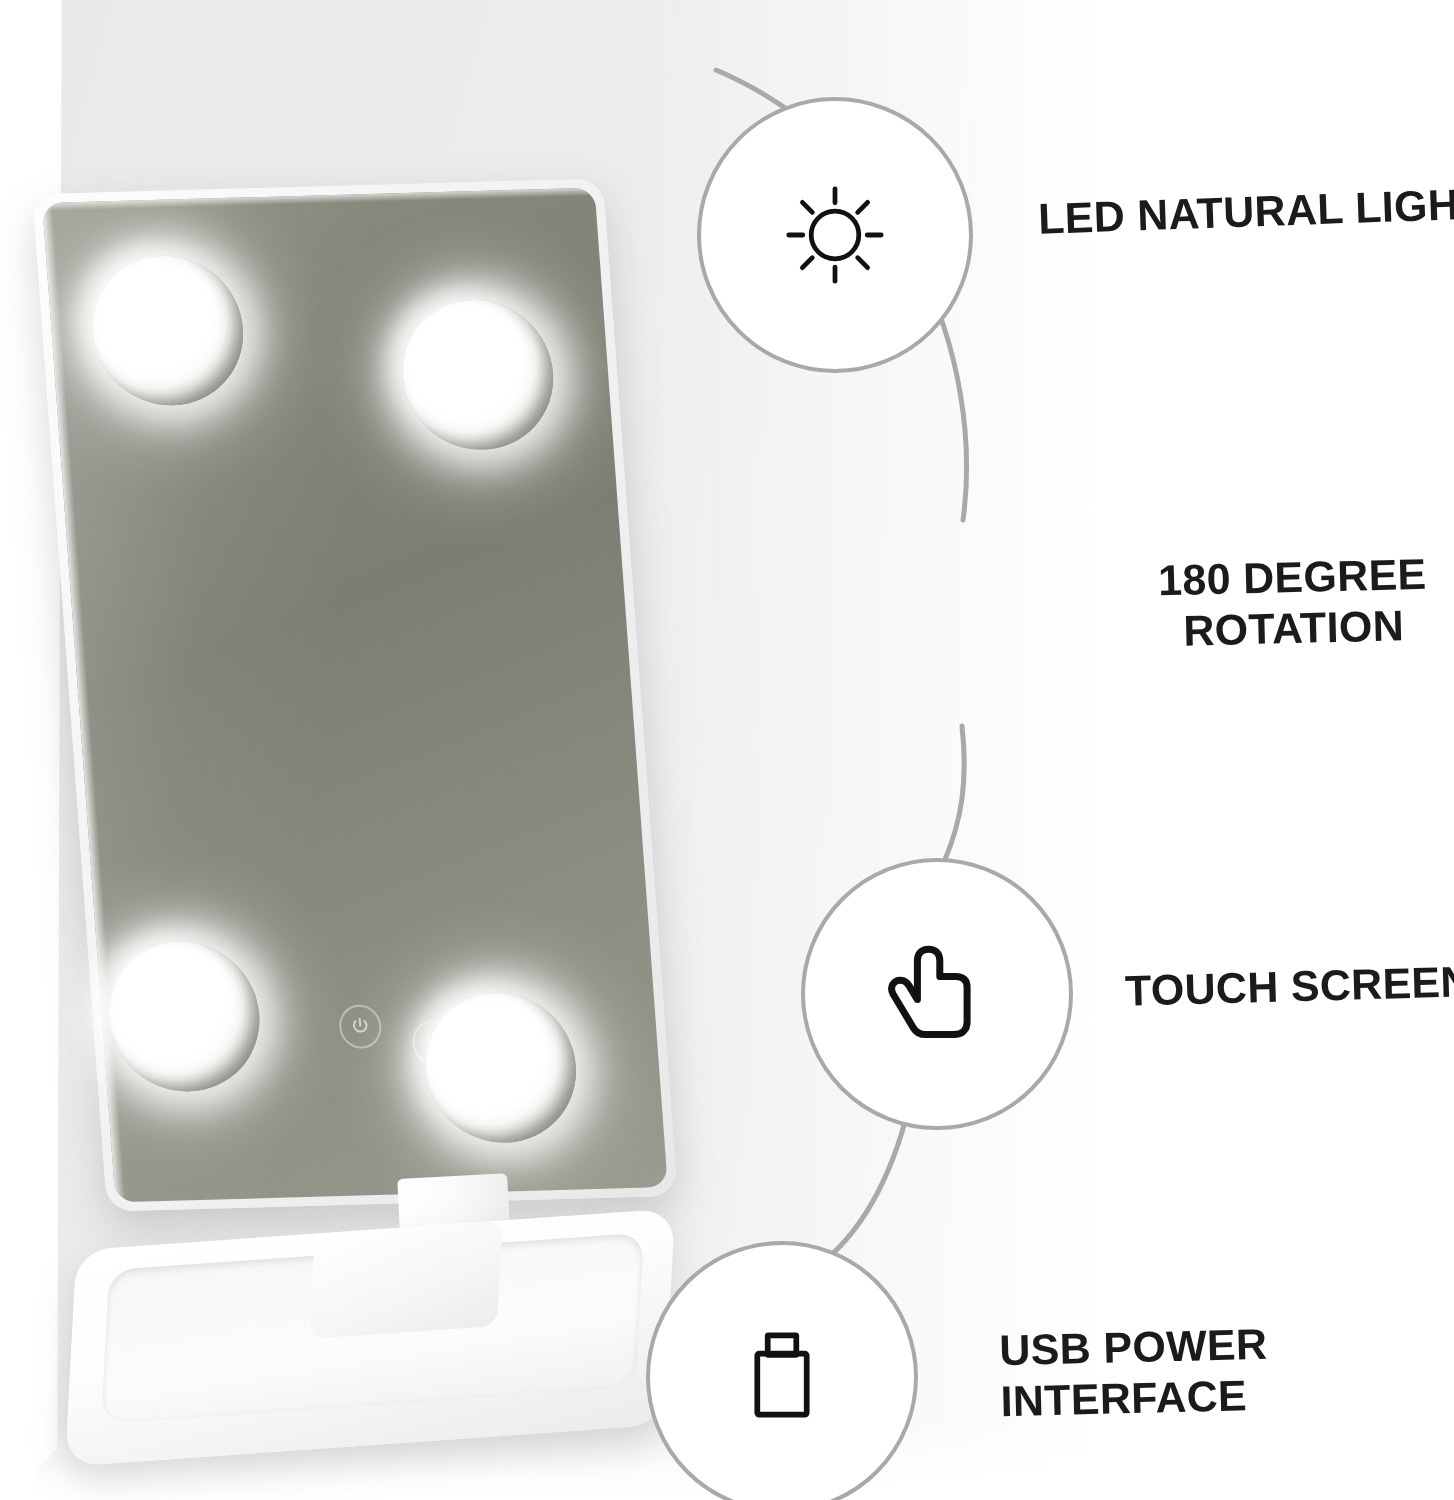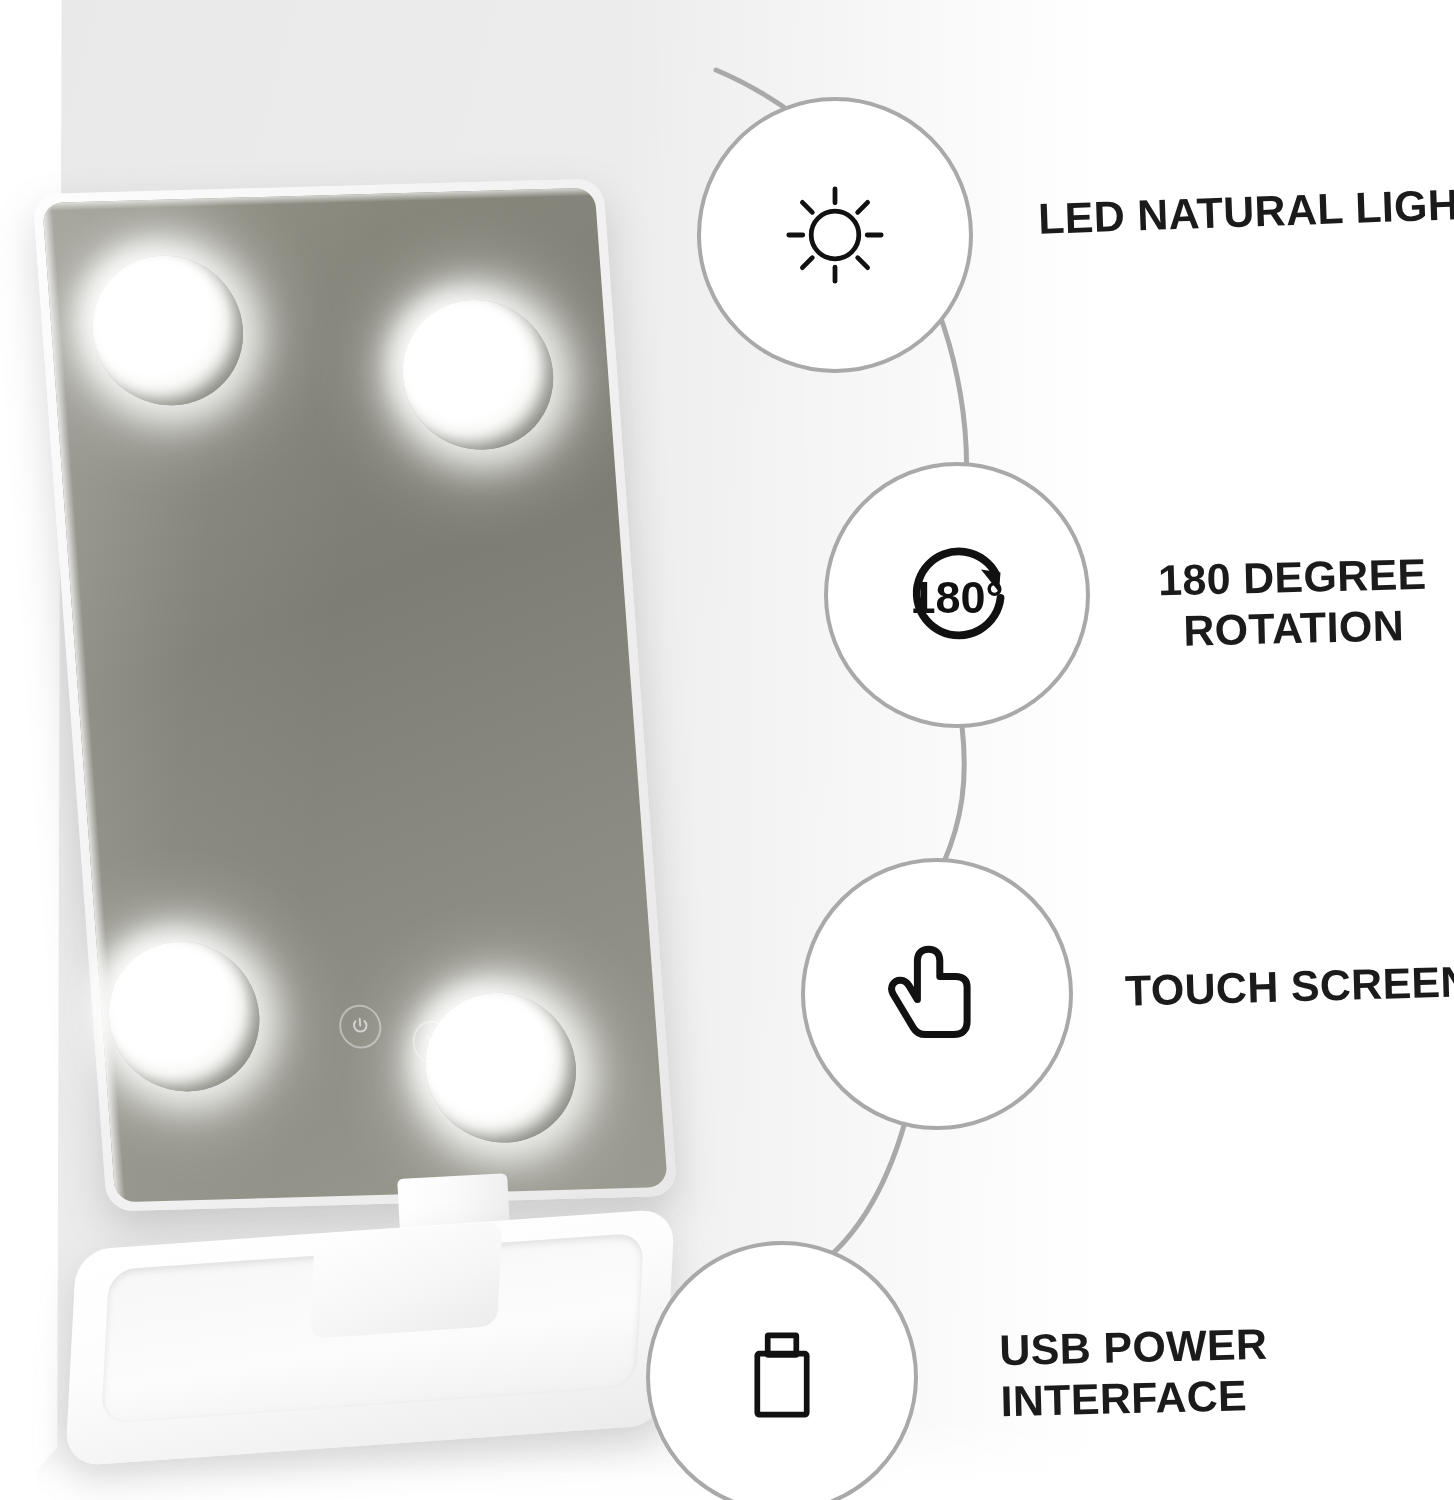--- a/index.html
+++ b/index.html
@@ -294,27 +294,20 @@
         <line x1="66.2" y1="66.2" x2="73.3" y2="73.3"></line>
         <line x1="26.7" y1="73.3" x2="33.8" y2="66.2"></line>
         <line x1="66.2" y1="33.8" x2="73.3" y2="26.7"></line>
       </g>
     </svg>
   </div>
   <div class="feature-label l-led">
     <span class="line">LED NATURAL LIGHT</span>
   </div>
 
-  <div class="feature-circle f-rot">
-    <svg class="icon-svg" width="150" height="150" viewBox="0 0 100 100">
-      <path d="M 76 36 A 28 28 0 1 0 79 52" fill="none" stroke="#111" stroke-width="5.2" stroke-linecap="round"></path>
-      <path d="M 66 33 L 79 35 L 78 48 Z" fill="#111"></path>
-      <text x="50" y="62" text-anchor="middle" font-family="'Liberation Sans', sans-serif" font-size="30" font-weight="bold" fill="#111" aria-label="180°">180°</text>
-    </svg>
-  </div>
   <div class="feature-label l-rot">
     <span class="line">180 DEGREE</span>
     <span class="line">ROTATION</span>
   </div>
 
   <div class="feature-circle f-touch">
     <svg class="icon-svg" width="140" height="140" viewBox="0 0 100 100">
       <path d="M 44 18
                C 39 18 36 21 36 26
                L 36 54

